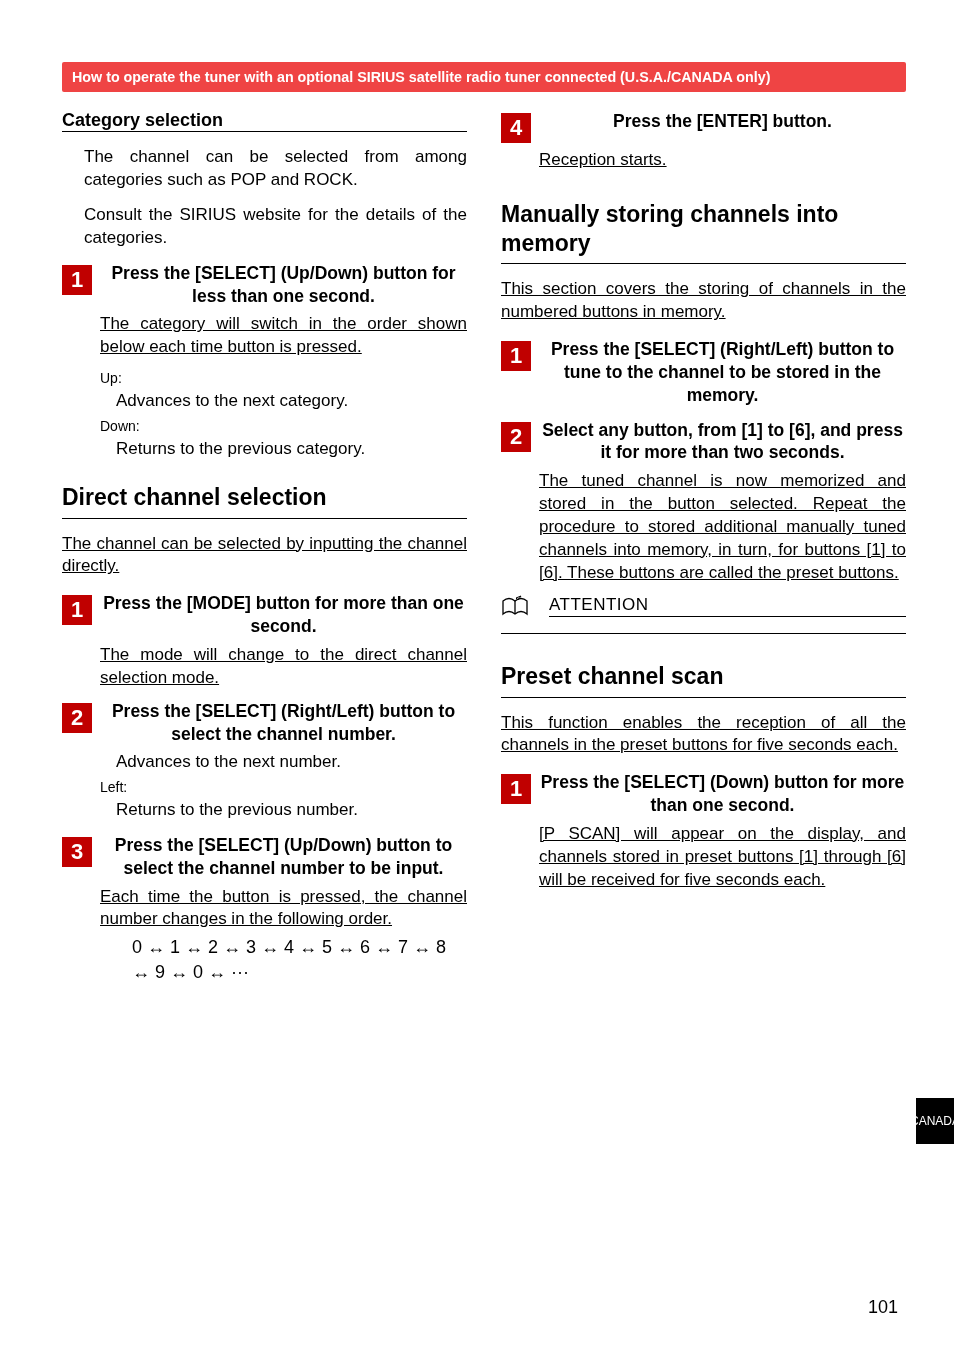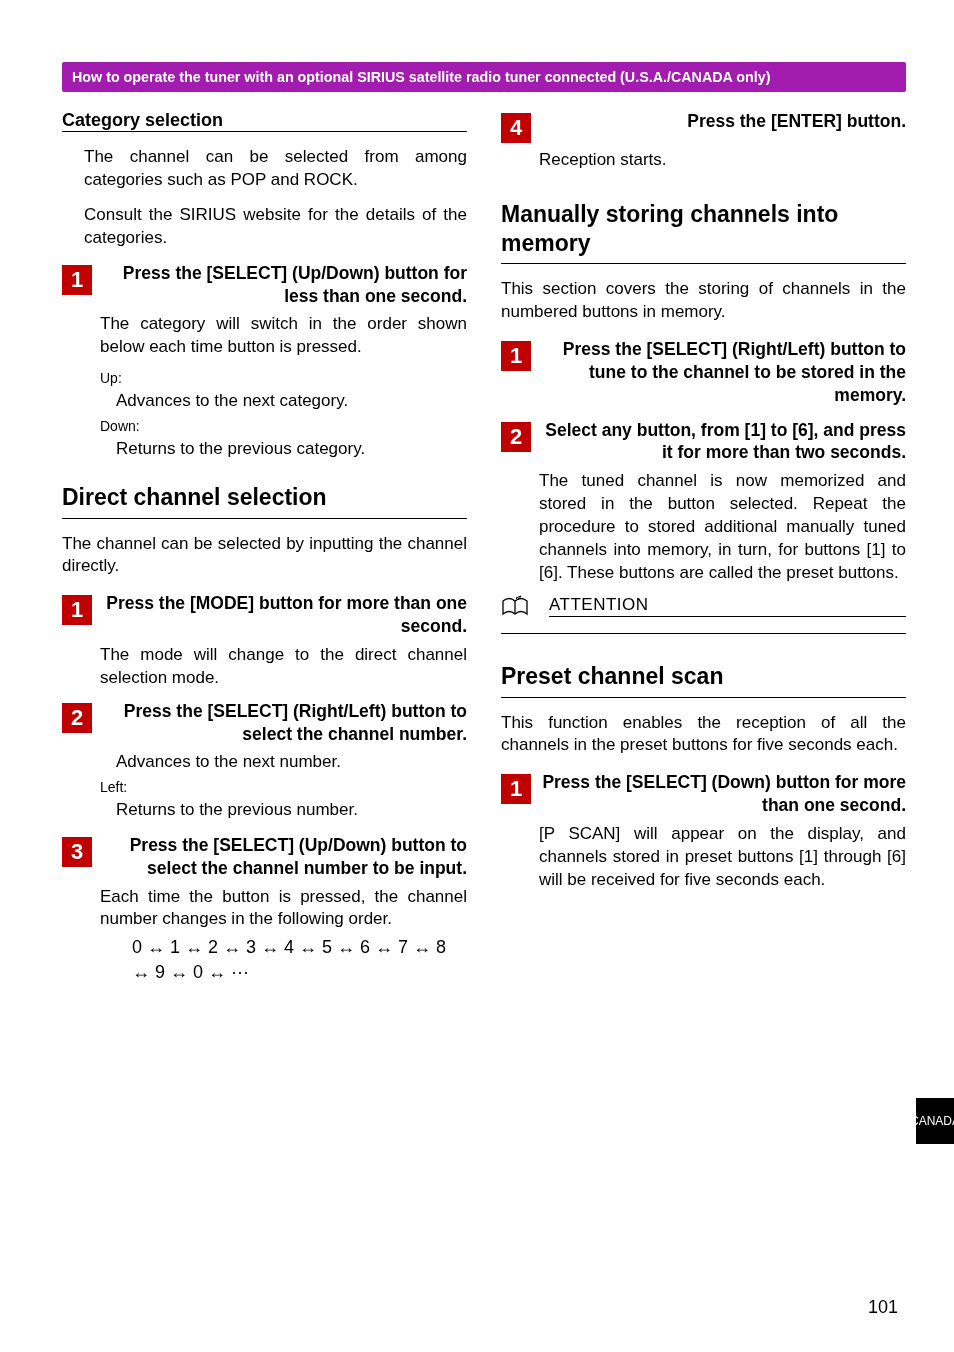--- a/index.html
+++ b/index.html
@@ -6,21 +6,21 @@
   body {
     font-family: Arial, Helvetica, sans-serif;
     background: #fff;
     color: #000;
     width: 954px;
     height: 1352px;
     position: relative;
     padding: 62px 48px 40px 62px;
   }
   .header-bar {
-    background: #a21caf;
+    background: #ef4444;
     color: #fff;
     font-weight: bold;
     font-size: 14.3px;
     padding: 7px 10px;
     border-radius: 2px;
     margin-bottom: 18px;
   }
   .columns {
     display: flex;
     gap: 34px;
@@ -47,20 +47,21 @@
     font-size: 17px;
     line-height: 1.35;
     margin: 0 0 12px 22px;
     text-align: justify;
   }
   .body-text-noindent {
     font-size: 17px;
     line-height: 1.35;
     margin: 0 0 14px 0;
     text-align: justify;
+    text-decoration: underline;
   }
   .step-row {
     display: flex;
     align-items: flex-start;
     gap: 8px;
     margin-bottom: 6px;
   }
   .step-num {
     background: #c00000;
     color: #fff;
@@ -72,27 +73,28 @@
     display: flex;
     align-items: center;
     justify-content: center;
     margin-top: 3px;
   }
   .step-title {
     font-weight: bold;
     font-size: 17.5px;
     line-height: 1.3;
     flex: 1;
-    text-align: right;
+    text-align: center;
   }
   .step-body {
     font-size: 17px;
     line-height: 1.35;
     margin: 4px 0 10px 38px;
     text-align: justify;
+    text-decoration: underline;
   }
   .step-body.tight { margin-bottom: 4px; }
   .sub-indent {
     font-size: 17px;
     line-height: 1.35;
     margin: 0 0 4px 54px;
   }
   .sub-label {
     font-size: 14px;
     line-height: 1.35;

